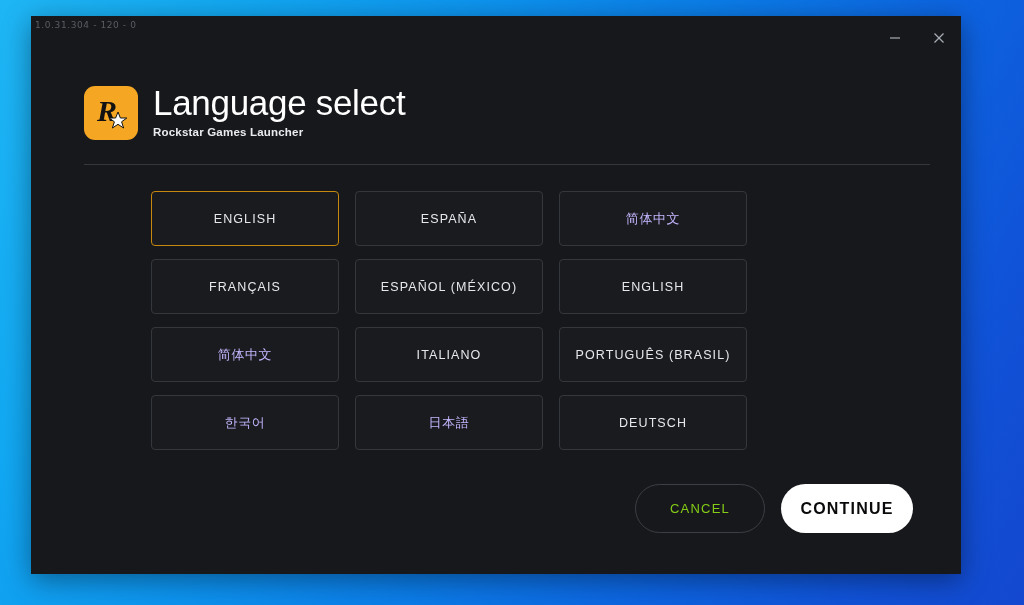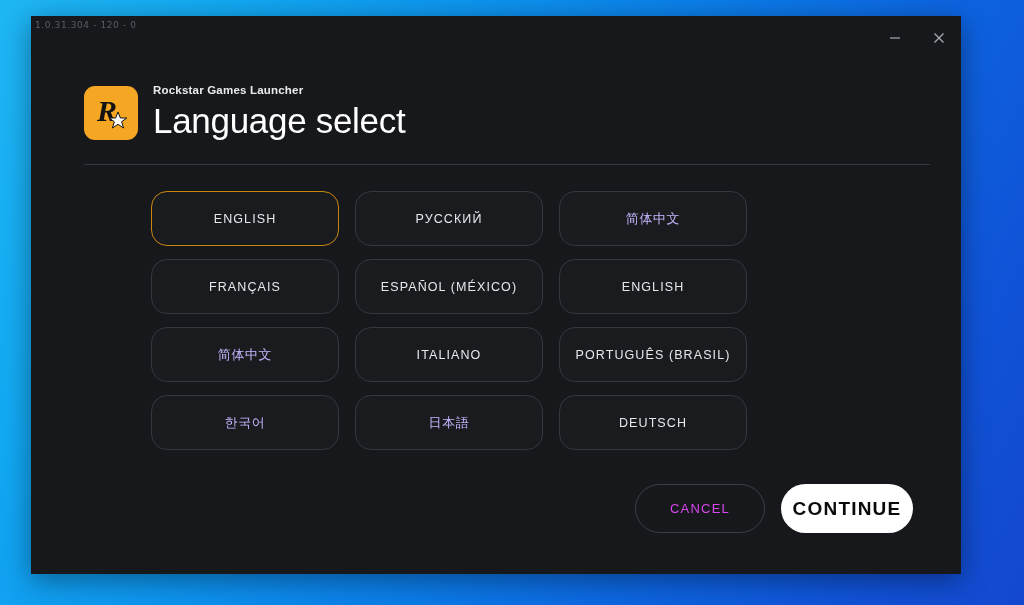--- a/index.html
+++ b/index.html
@@ -135,21 +135,21 @@
     display: flex;
     flex-wrap: wrap;
     gap: 13px 16px;
   }
 
   .lang-button {
     width: 188px;
     height: 55px;
     background: #191b1f;
     border: 1px solid #34373c;
-    border-radius: 16px;
+    border-radius: 4px;
     display: flex;
     align-items: center;
     justify-content: center;
     color: #e6e8ec;
     font-size: 12.5px;
     letter-spacing: 1.1px;
     cursor: pointer;
     text-align: center;
     padding: 0 6px;
     user-select: none;
@@ -176,35 +176,35 @@
     align-items: center;
     gap: 16px;
   }
 
   #cancel-button {
     width: 130px;
     height: 49px;
     border-radius: 25px;
     border: 1px solid #3c3f45;
     background: #16181c;
-    color: #d946ef;
+    color: #84cc16;
     font-size: 13px;
     letter-spacing: 1.2px;
     font-family: "Liberation Sans", sans-serif;
     cursor: pointer;
   }
 
   #continue-button {
     width: 132px;
     height: 49px;
     border-radius: 25px;
     border: none;
     background: #ffffff;
     color: #0a0a0c;
-    font-size: 19px;
+    font-size: 16px;
     font-weight: bold;
     letter-spacing: 1.2px;
     font-family: "Liberation Sans", sans-serif;
     cursor: pointer;
   }
 </style>
 </head>
 <body>
 
 <div id="launcher-window">
@@ -233,30 +233,30 @@
 
   <div id="header">
     <span id="brand-logo">
       <svg width="54" height="54" viewBox="0 0 54 54">
         <text x="13" y="35" font-family="&quot;Liberation Serif&quot;, serif" font-size="30" font-weight="bold" font-style="italic" fill="#121212">R</text>
         <polygon fill="#ffffff" stroke="#121212" stroke-width="1" points="34,26 36.4,32 42.8,32 37.6,35.8 39.6,42 34,38.3 28.4,42 30.4,35.8 25.2,32 31.6,32"></polygon>
       </svg>
     </span>
 
     <div id="header-text">
+      <div id="page-title">Language select</div>
       <div id="subtitle">Rockstar Games Launcher</div>
-      <div id="page-title">Language select</div>
     </div>
 
     <div id="header-divider"></div>
   </div>
 
   <div id="language-grid">
       <div class="lang-button selected">ENGLISH</div>
-      <div class="lang-button">РУССКИЙ</div>
+      <div class="lang-button">ESPAÑA</div>
       <div class="lang-button cjk">简体中文</div>
       <div class="lang-button">FRANÇAIS</div>
       <div class="lang-button">ESPAÑOL (MÉXICO)</div>
       <div class="lang-button">ENGLISH</div>
       <div class="lang-button cjk">简体中文</div>
       <div class="lang-button">ITALIANO</div>
       <div class="lang-button">PORTUGUÊS (BRASIL)</div>
       <div class="lang-button cjk">한국어</div>
       <div class="lang-button cjk">日本語</div>
       <div class="lang-button">DEUTSCH</div>

